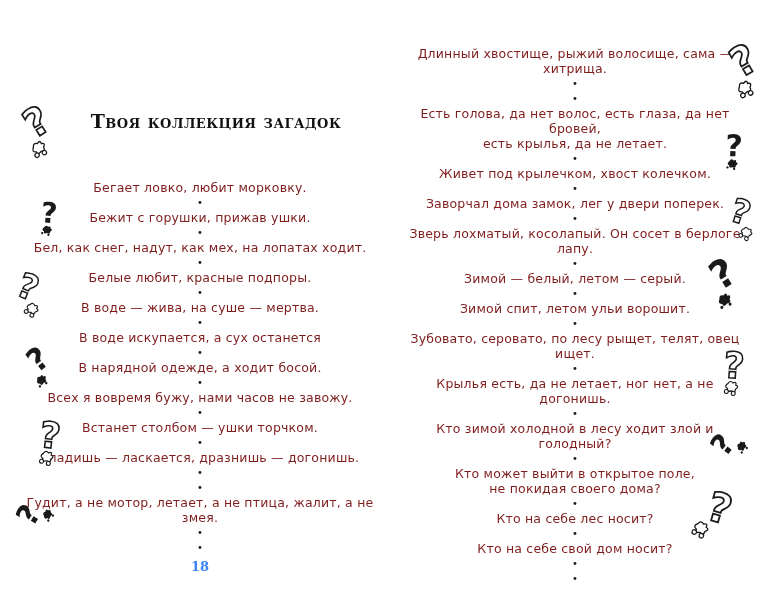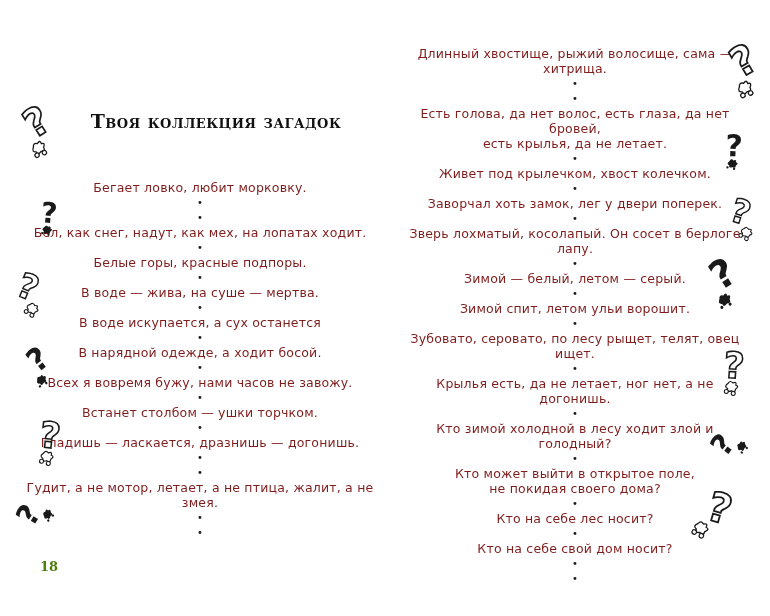--- a/index.html
+++ b/index.html
@@ -58,46 +58,48 @@
     font-size: 10px;
     color: #1a1a1a;
     text-align: center;
   }
 
   .page-number {
     position: absolute;
     top: 559px;
     left: 0;
     width: 100%;
+    text-align: center;
     font-family: "DejaVu Serif", "Liberation Serif", serif;
     font-weight: bold;
     font-size: 13px;
-    color: #4d7c0f;
+    color: #3b82f6;
   }
 
   .deco {
     position: absolute;
     pointer-events: none;
   }
   .deco svg { overflow: visible; display: block; }
 </style>
 </head>
 <body>
 
 <div class="spread">
 
   <section class="page page-left">
     <h1 class="page-title">Твоя коллекция загадок</h1>
     <div class="riddles riddles-left" id="riddles-left">
         <p class="riddle">Бегает ловко, любит морковку.</p>
         <div class="bullet">•</div>
+        <p class="riddle">Бежит с горушки, прижав ушки.</p>
         <div class="bullet">•</div>
         <p class="riddle">Бел, как снег, надут, как мех, на лопатах ходит.</p>
         <div class="bullet">•</div>
-        <p class="riddle">Белые горы, красные подпоры.</p>
+        <p class="riddle">Белые любит, красные подпоры.</p>
         <div class="bullet">•</div>
         <p class="riddle">В воде — жива, на суше — мертва.</p>
         <div class="bullet">•</div>
         <p class="riddle">В воде искупается, а сух останется</p>
         <div class="bullet">•</div>
         <p class="riddle">В нарядной одежде, а ходит босой.</p>
         <div class="bullet">•</div>
         <p class="riddle">Всех я вовремя бужу, нами часов не завожу.</p>
         <div class="bullet">•</div>
         <p class="riddle">Встанет столбом — ушки торчком.</p>
@@ -115,21 +117,21 @@
   <section class="page page-right">
     <div class="riddles riddles-right" id="riddles-right">
         <p class="riddle">Длинный хвостище, рыжий волосище, сама — хитрища.</p>
         <div class="bullet">•</div>
         <div class="bullet">•</div>
         <p class="riddle">Есть голова, да нет волос, есть глаза, да нет бровей,
 есть крылья, да не летает.</p>
         <div class="bullet">•</div>
         <p class="riddle">Живет под крылечком, хвост колечком.</p>
         <div class="bullet">•</div>
-        <p class="riddle">Заворчал хоть замок, лег у двери поперек.</p>
+        <p class="riddle">Заворчал дома замок, лег у двери поперек.</p>
         <div class="bullet">•</div>
         <p class="riddle">Зверь лохматый, косолапый. Он сосет в берлоге лапу.</p>
         <div class="bullet">•</div>
         <p class="riddle">Зимой — белый, летом — серый.</p>
         <div class="bullet">•</div>
         <p class="riddle">Зимой спит, летом ульи ворошит.</p>
         <div class="bullet">•</div>
         <p class="riddle">Зубовато, серовато, по лесу рыщет, телят, овец ищет.</p>
         <div class="bullet">•</div>
         <p class="riddle">Крылья есть, да не летает, ног нет, а не догонишь.</p>

